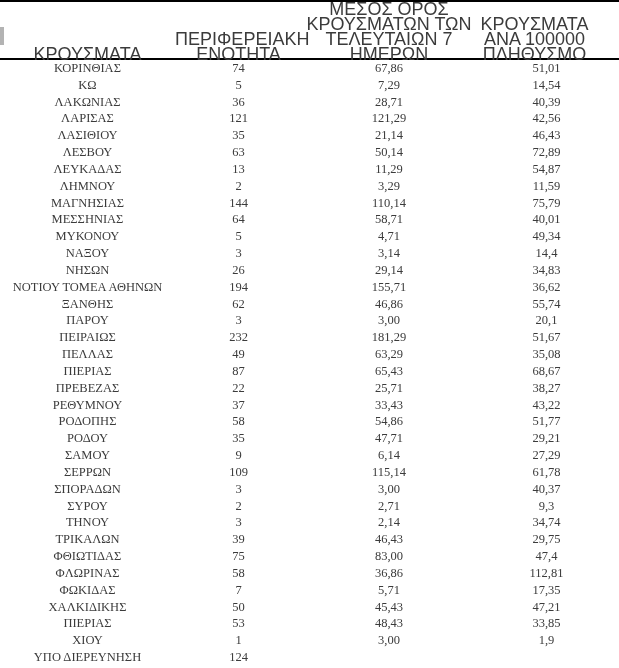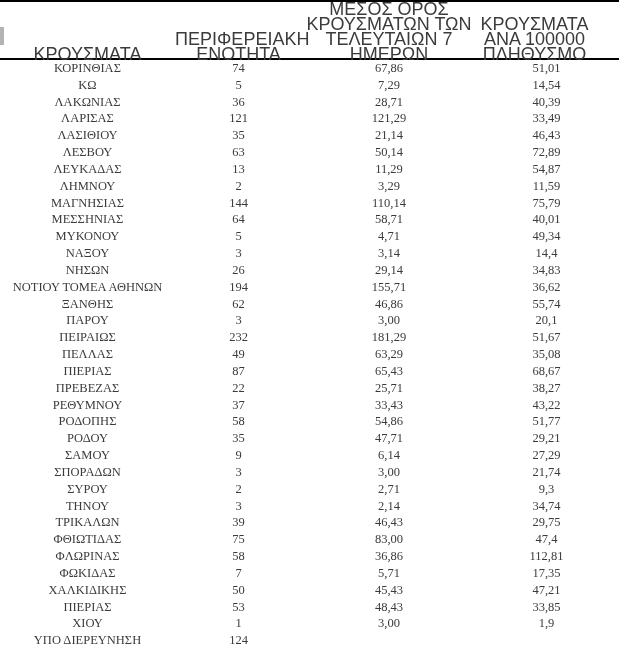--- a/index.html
+++ b/index.html
@@ -89,21 +89,21 @@
         <div class="row">
           <div class="cell c1">ΛΑΚΩΝΙΑΣ</div>
           <div class="cell c2">36</div>
           <div class="cell c3">28,71</div>
           <div class="cell c4">40,39</div>
         </div>
         <div class="row">
           <div class="cell c1">ΛΑΡΙΣΑΣ</div>
           <div class="cell c2">121</div>
           <div class="cell c3">121,29</div>
-          <div class="cell c4">33,49</div>
+          <div class="cell c4">42,56</div>
         </div>
         <div class="row">
           <div class="cell c1">ΛΑΣΙΘΙΟΥ</div>
           <div class="cell c2">35</div>
           <div class="cell c3">21,14</div>
           <div class="cell c4">46,43</div>
         </div>
         <div class="row">
           <div class="cell c1">ΛΕΣΒΟΥ</div>
           <div class="cell c2">63</div>
@@ -212,24 +212,30 @@
           <div class="cell c3">47,71</div>
           <div class="cell c4">29,21</div>
         </div>
         <div class="row">
           <div class="cell c1">ΣΑΜΟΥ</div>
           <div class="cell c2">9</div>
           <div class="cell c3">6,14</div>
           <div class="cell c4">27,29</div>
         </div>
         <div class="row">
+          <div class="cell c1">ΣΕΡΡΩΝ</div>
+          <div class="cell c2">109</div>
+          <div class="cell c3">115,14</div>
+          <div class="cell c4">61,78</div>
+        </div>
+        <div class="row">
           <div class="cell c1">ΣΠΟΡΑΔΩΝ</div>
           <div class="cell c2">3</div>
           <div class="cell c3">3,00</div>
-          <div class="cell c4">21,74</div>
+          <div class="cell c4">40,37</div>
         </div>
         <div class="row">
           <div class="cell c1">ΣΥΡΟΥ</div>
           <div class="cell c2">2</div>
           <div class="cell c3">2,71</div>
           <div class="cell c4">9,3</div>
         </div>
         <div class="row">
           <div class="cell c1">ΤΗΝΟΥ</div>
           <div class="cell c2">3</div>

